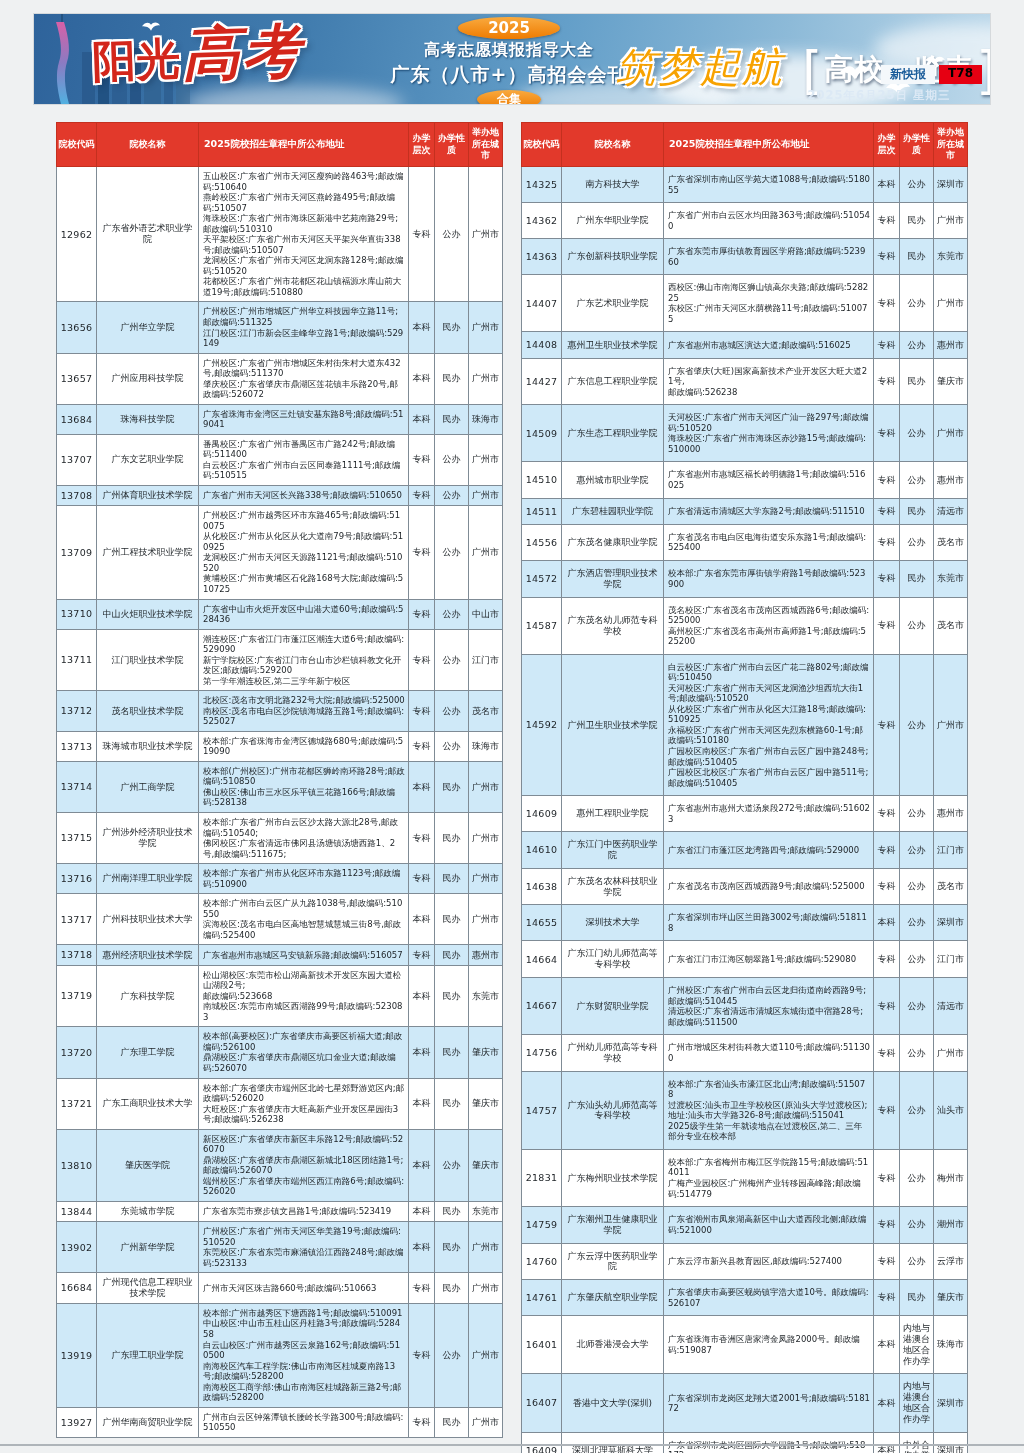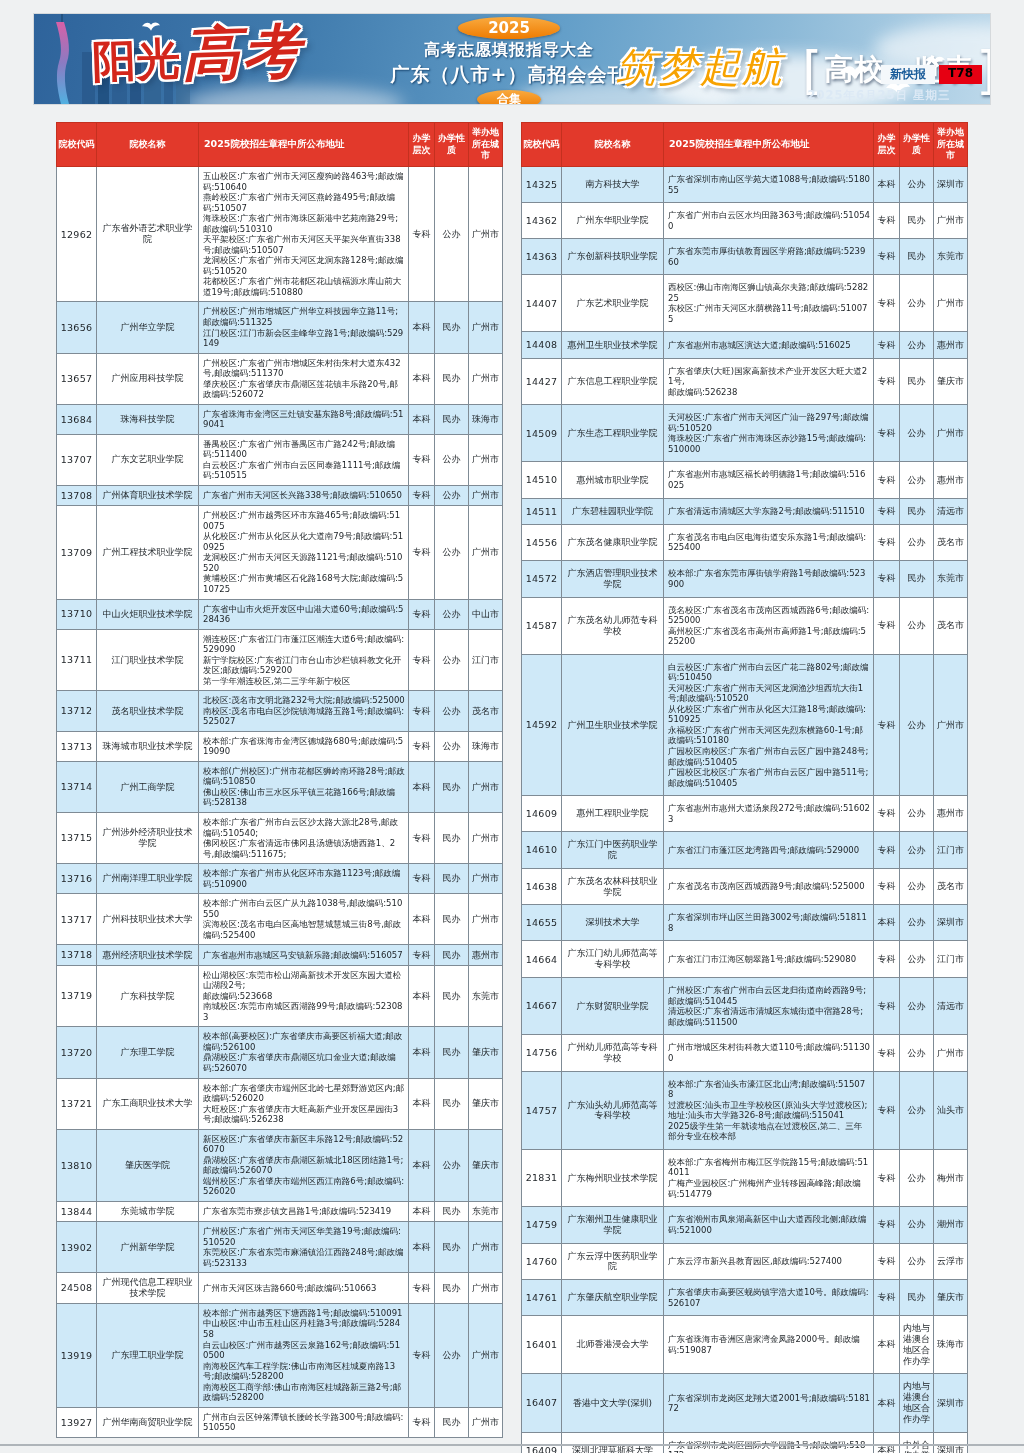--- a/index.html
+++ b/index.html
@@ -388,21 +388,21 @@
     <td class="name">广州新华学院</td>
     <td class="addr">
               <div class="addr-line">广州校区:广东省广州市天河区华美路19号;邮政编码:510520</div>
               <div class="addr-line">东莞校区:广东省东莞市麻涌镇沿江西路248号;邮政编码:523133</div>
             </td>
     <td class="lvl">本科</td>
     <td class="typ">民办</td>
     <td class="city">广州市</td>
   </tr>
           <tr>
-    <td class="code">24508</td>
+    <td class="code">16684</td>
     <td class="name">广州现代信息工程职业技术学院</td>
     <td class="addr">
               <div class="addr-line">广州市天河区珠吉路660号;邮政编码:510663</div>
             </td>
     <td class="lvl">专科</td>
     <td class="typ">民办</td>
     <td class="city">广州市</td>
   </tr>
           <tr>
     <td class="code">13919</td>

